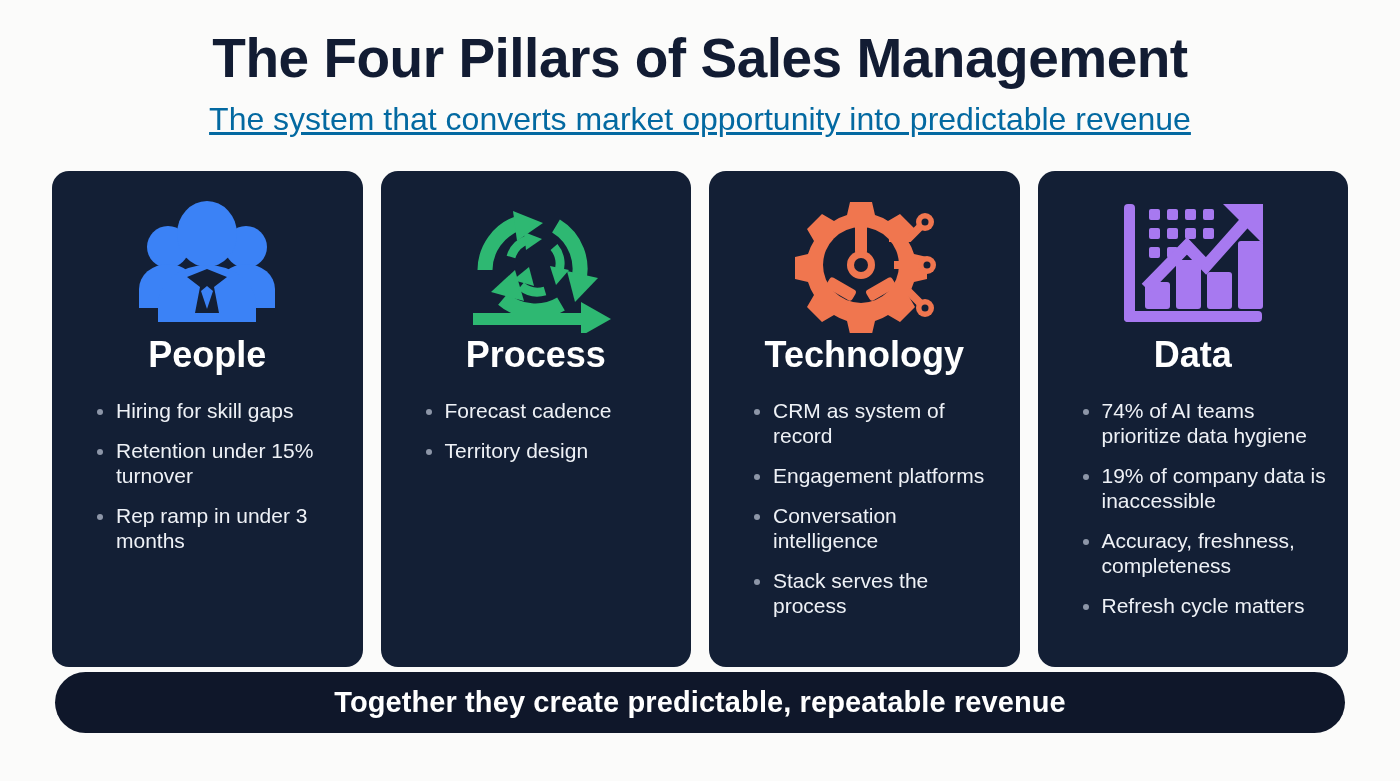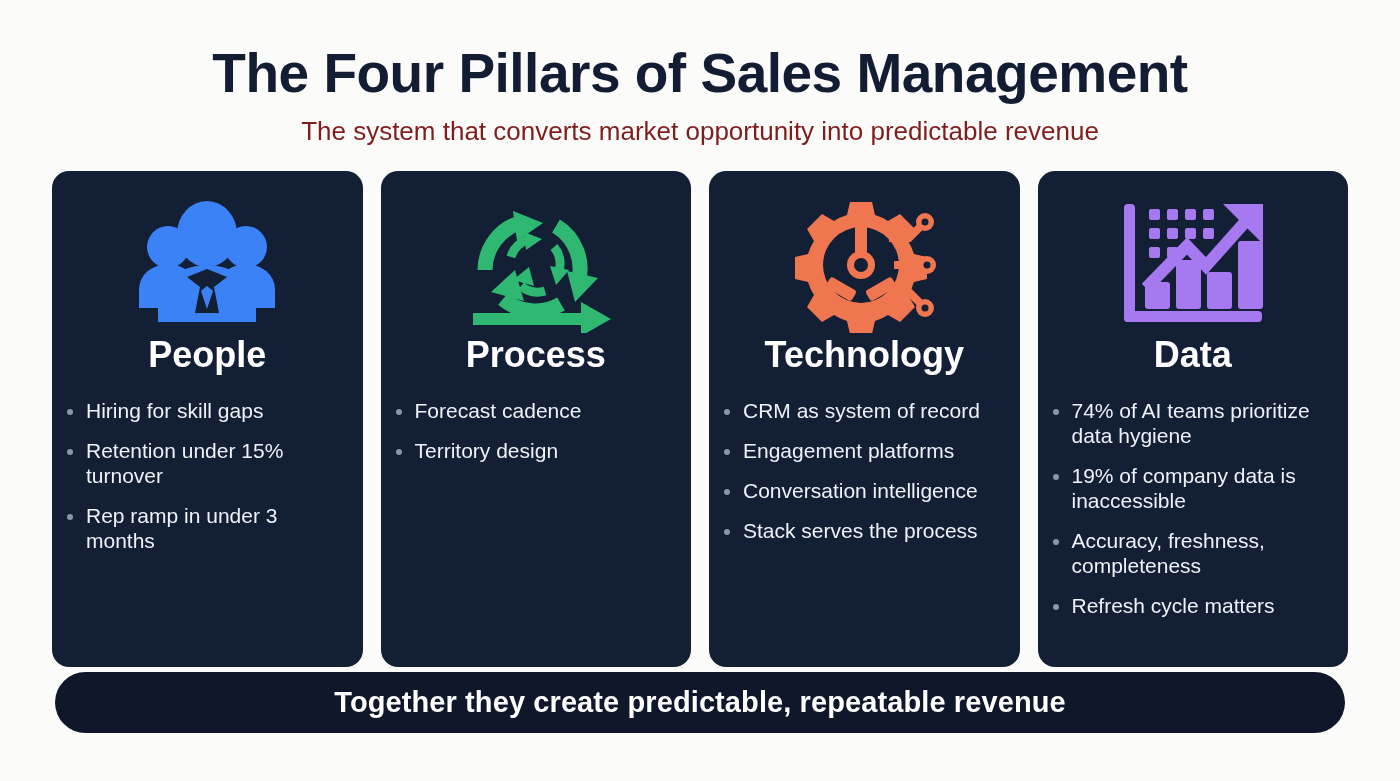--- a/index.html
+++ b/index.html
@@ -6,28 +6,28 @@
   body{
     width:1400px;height:781px;
     background:#fbfbfa;
     font-family:"Liberation Sans", sans-serif;
     overflow:hidden;
     position:relative;
   }
   .page{position:relative;width:1400px;height:781px;}
 
   
-  .header{text-align:center;padding-top:45px;}
+  .header{text-align:center;padding-top:30px;}
   .title{
     font-size:55px;font-weight:bold;color:#121c33;
     letter-spacing:-0.5px;line-height:1.05;margin:0;
   }
   .subtitle{
-    font-size:26px;color:#7f1d1d;font-weight:normal;
-    margin:14px 0 0 0;line-height:1.1;
+    font-size:32px;color:#0369a1;font-weight:normal;
+    margin:14px 0 0 0;line-height:1.1;text-decoration:underline;
   }
 
   
   .cards{
     position:absolute;left:52px;top:171px;
     width:1296px;height:496px;
     display:flex;gap:18px;border-radius:18px;
   }
   .card{
     flex:1 1 0;
@@ -41,21 +41,21 @@
   }
   .icon-wrap{
     height:144px;width:100%;
     display:flex;align-items:center;justify-content:center;
   }
   .card-title{
     font-size:36px;font-weight:bold;color:#ffffff;
     margin:0;line-height:1;text-align:center;
   }
   .bullets{
-    list-style:none;margin:26px 0 0 0;padding:0 18px 0 12px;
+    list-style:none;margin:26px 0 0 0;padding:0 18px 0 42px;
     width:100%;box-sizing:border-box;
   }
   .bullet{
     position:relative;
     color:#eef1f6;font-size:21px;line-height:1.19;
     margin-bottom:15px;padding-left:22px;
   }
   .bullet::before{
     content:"";position:absolute;left:3px;top:10px;
     width:6px;height:6px;border-radius:50%;

